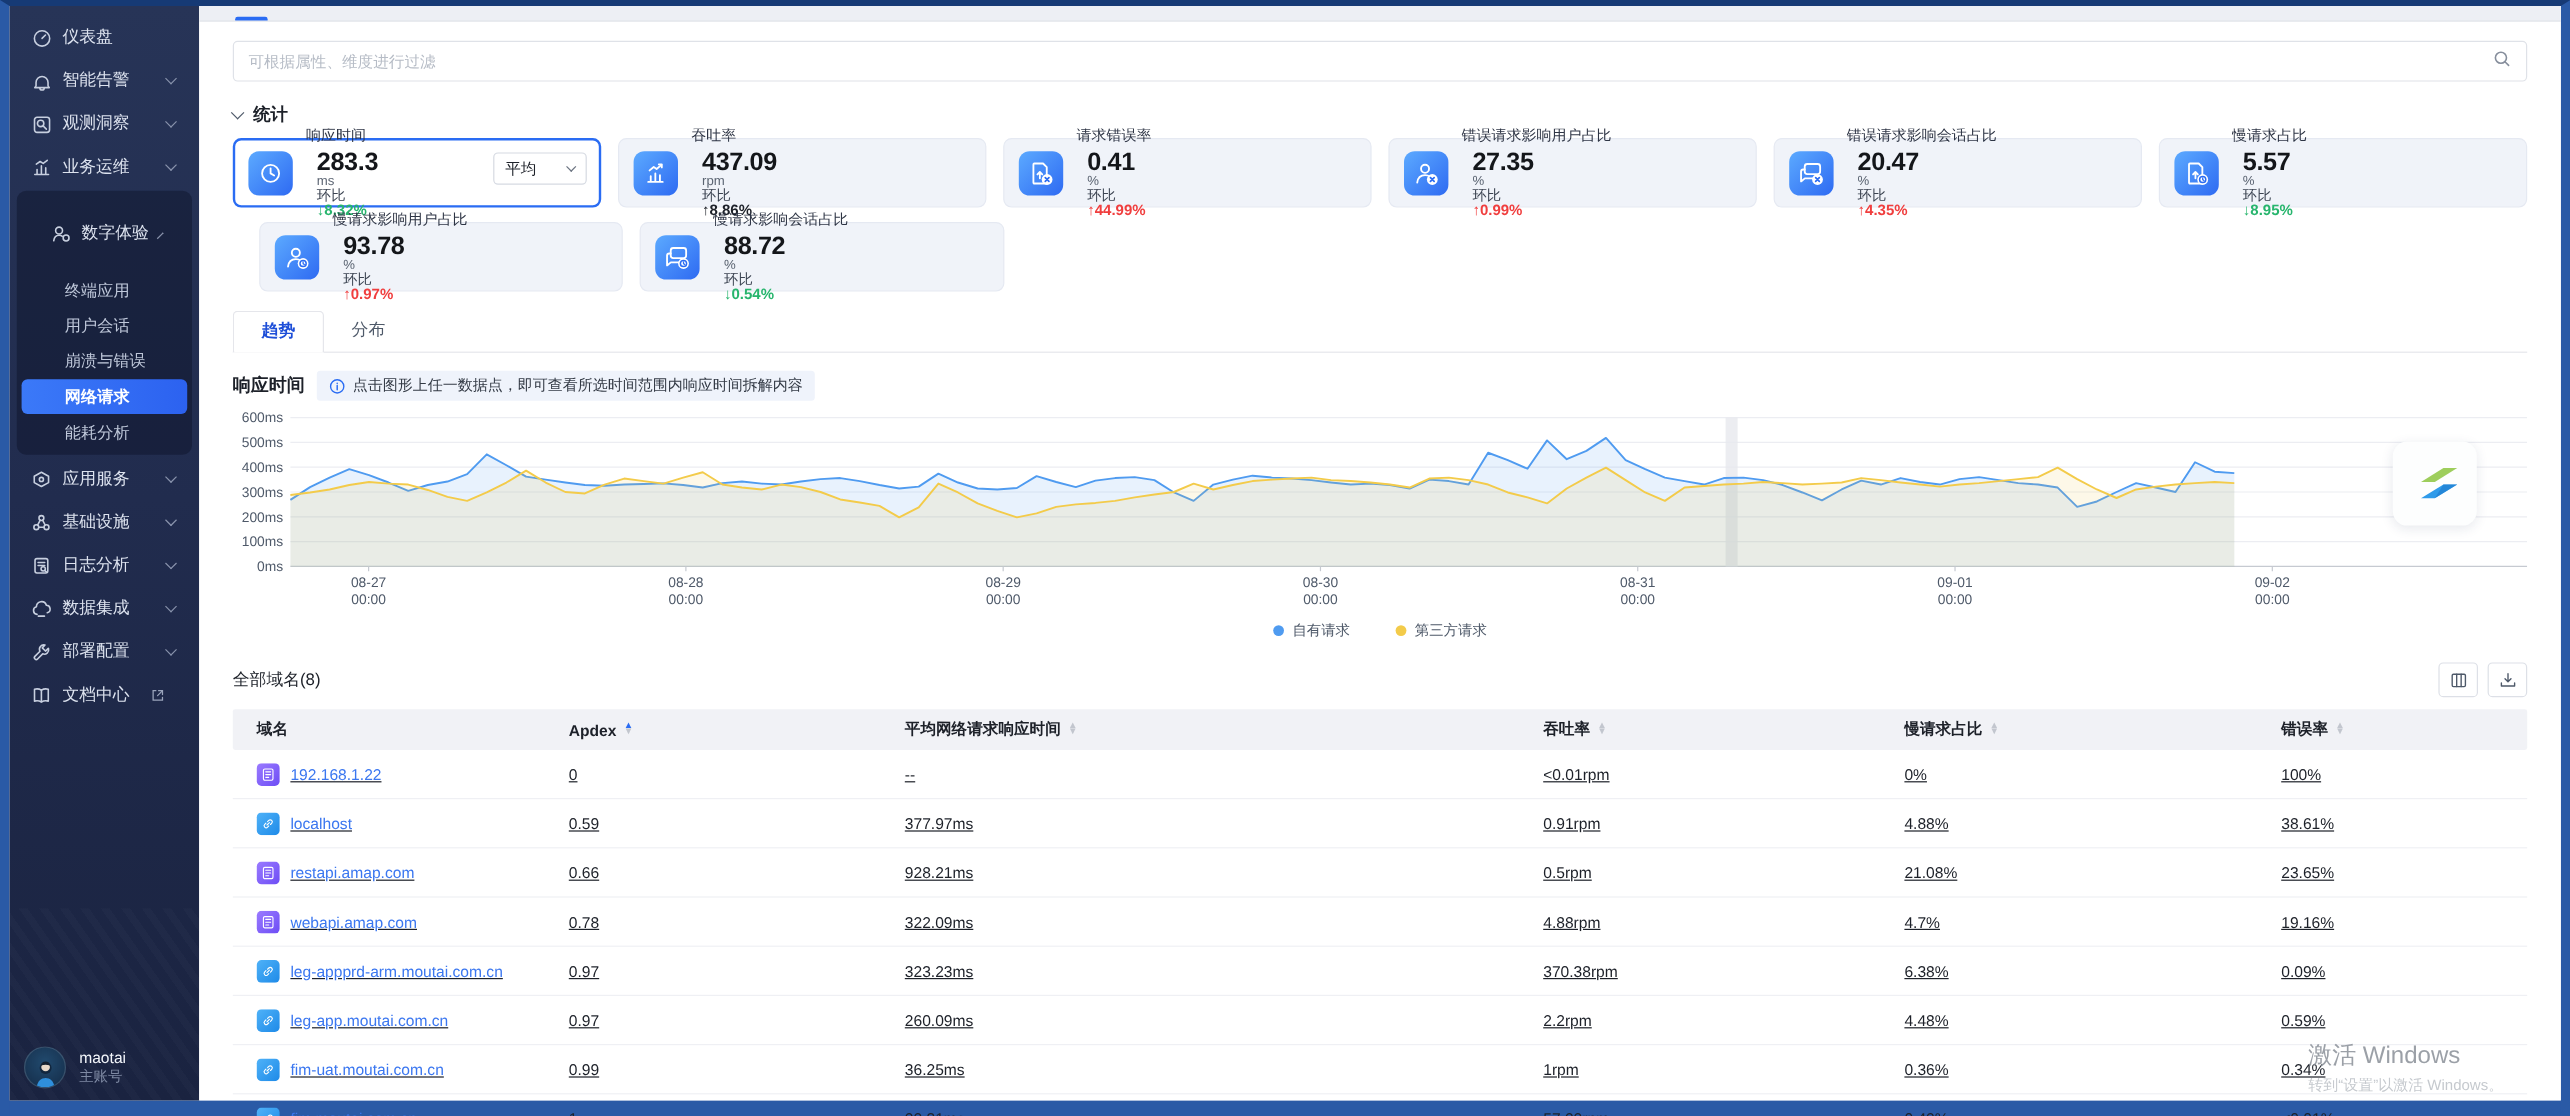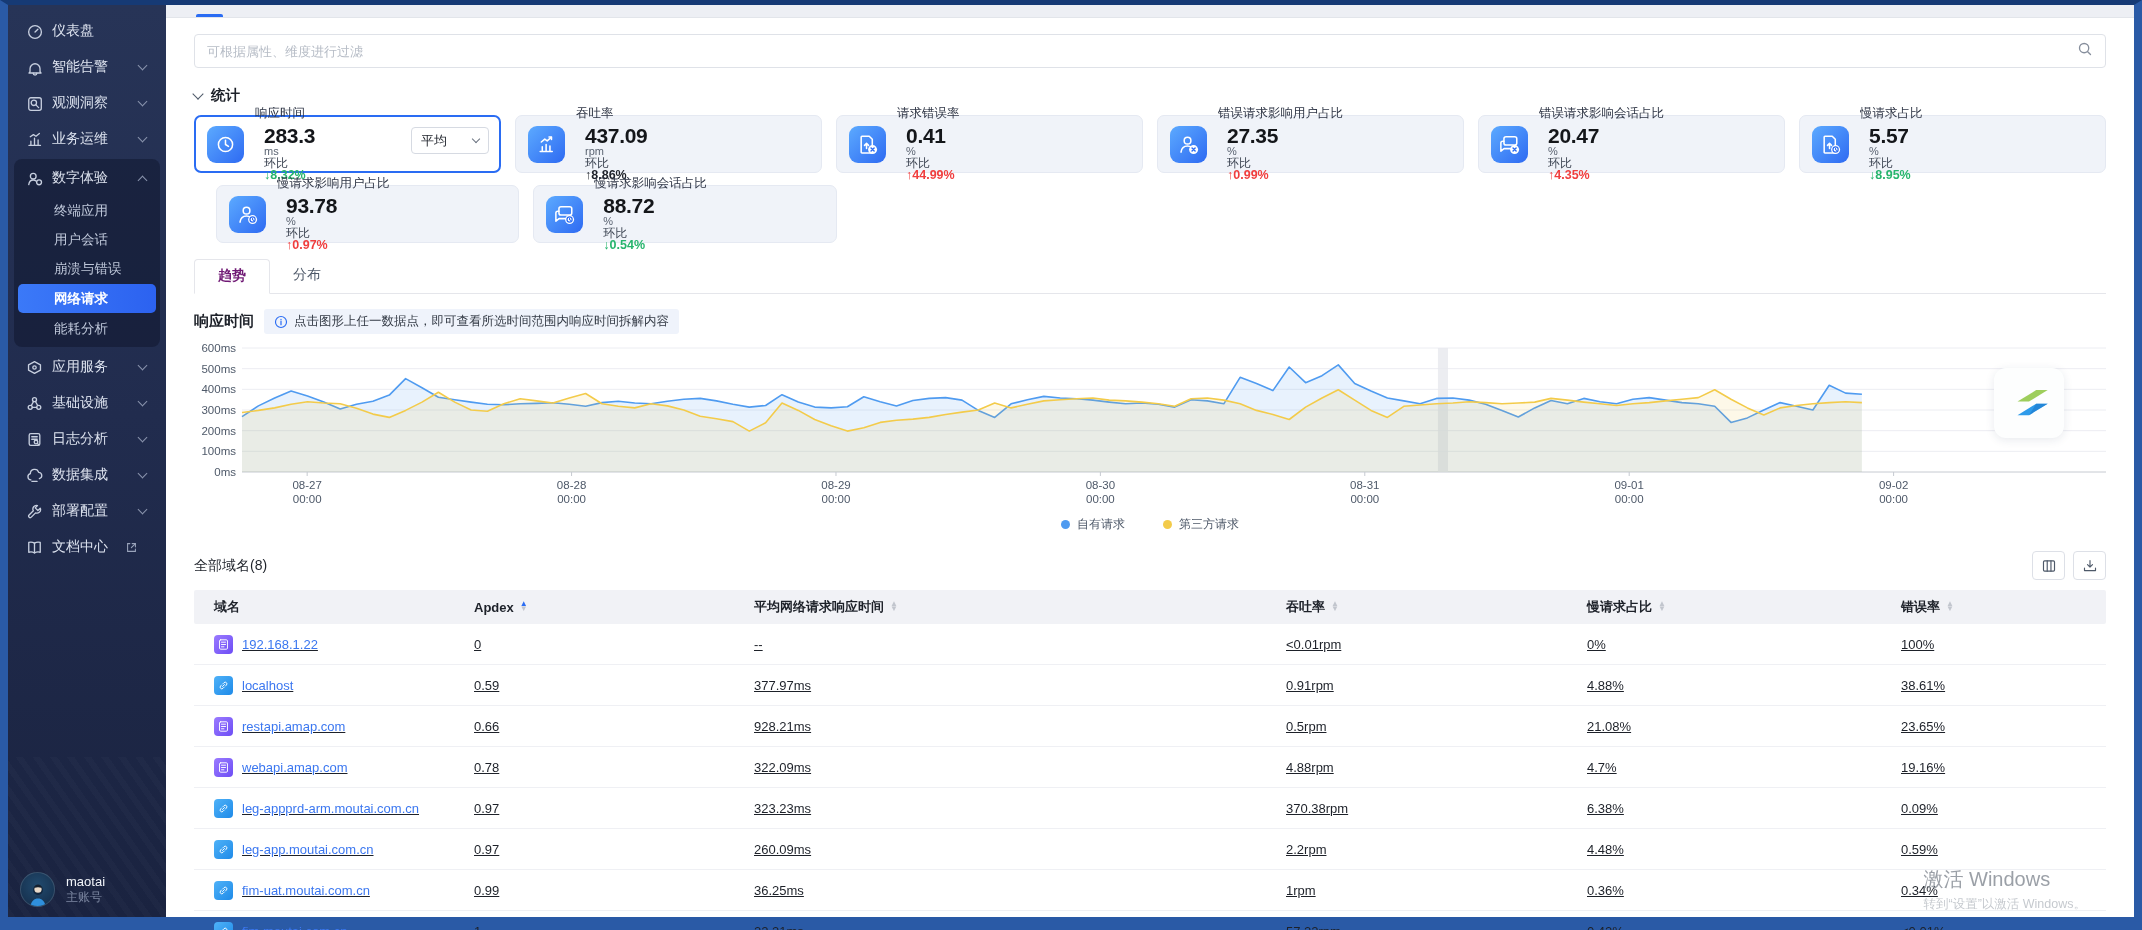--- a/index.html
+++ b/index.html
@@ -5,21 +5,21 @@
   * { margin:0; padding:0; box-sizing:border-box; }
   html,body { width:2142px; height:930px; overflow:hidden; font-family:"Liberation Sans","DejaVu Sans",sans-serif; }
   .frame { width:2142px; height:930px; background:#f2f4f8; border-left:8px solid #2a5aa6; border-right:8px solid #2a5aa6; border-top:5px solid #163a75; border-bottom:13px solid #2a5aa6; display:flex; position:relative; }
 
   
   .sidebar { width:158px; flex:0 0 158px; background:linear-gradient(180deg,#273457 0%,#212c4e 45%,#1a2340 100%); color:#dde3ef; position:relative; overflow:hidden; }
   .sidebar::after { content:""; position:absolute; left:0; right:0; bottom:0; height:160px; background:repeating-linear-gradient(55deg, rgba(255,255,255,0.018) 0 6px, transparent 6px 14px); pointer-events:none; }
   .nav { padding-top:8px; }
   .nav-item { height:36px; display:flex; align-items:center; gap:9px; margin:0 6px; padding-left:12px; font-size:14px; color:#dde3ef; border-radius:6px; cursor:pointer; white-space:nowrap; }
   .nav-group { background:rgba(8,14,32,0.38); border-radius:8px; margin:2px 6px; padding:1px 0 4px 0; }
-  .nav-group .nav-item { margin:0; }
+  .nav-group .nav-item { margin:16px; }
   .sub-item { height:29px; display:flex; align-items:center; padding-left:40px; font-size:13.5px; color:#bfc8da; cursor:pointer; }
   .sub-item.active { background:linear-gradient(90deg,#3b79f8,#2c62f0); color:#fff; border-radius:5px; margin:1px 4px; padding-left:36px; font-weight:bold; }
   .nicon { width:17px; height:17px; display:inline-flex; flex:0 0 17px; }
   .nicon svg { width:17px; height:17px; stroke:#c7cfdf; stroke-width:1.25; fill:none; stroke-linecap:round; stroke-linejoin:round; }
   .chev { width:7px; height:7px; border-right:1.4px solid #8a94ad; border-bottom:1.4px solid #8a94ad; transform:rotate(45deg); margin-left:auto; margin-right:14px; margin-top:-3px; }
   .chev.up { transform:rotate(-135deg); margin-top:4px; }
   .ext-ico { margin-left:8px; width:13px; height:13px; }
   .ext-ico svg { width:13px; height:13px; stroke:#9aa4bb; stroke-width:1.3; fill:none; stroke-linecap:round; }
   .user-block { position:absolute; left:12px; bottom:10px; display:flex; align-items:center; gap:11px; z-index:2; }
   .avatar { width:35px; height:35px; border-radius:50%; background:radial-gradient(circle at 50% 38%,#214a6e,#142b47); border:1px solid rgba(255,255,255,0.14); overflow:hidden; display:flex; align-items:flex-end; justify-content:center; }
@@ -57,21 +57,21 @@
   .ctrend { font-size:12.5px; margin-left:5px; font-weight:bold; }
   .ctrend.green { color:#27b express;} 
   .ctrend.green { color:#27b56d; }
   .ctrend.red { color:#f03e3e; }
   .ctrend.dark { color:#1d2129; }
   .cdrop { position:absolute; right:10px; top:10px; width:78px; height:27px; border:1px solid #d6dae2; border-radius:4px; background:#fff; display:flex; align-items:center; justify-content:space-between; padding:0 9px; font-size:13px; color:#1d2129; cursor:pointer; }
   .cdrop .chev2 { width:6px; height:6px; border-right:1.3px solid #6b7380; border-bottom:1.3px solid #6b7380; transform:rotate(45deg); margin-top:-3px; }
 
   .tabbar { margin-top:16px; display:flex; border-bottom:1px solid #e5e6eb; }
   .tab { padding:7px 23px 8px; font-size:14px; color:#4e5969; cursor:pointer; }
-  .tab.active { background:#fff; border:1px solid #e5e6eb; border-bottom:1px solid #fff; margin-bottom:-1px; border-radius:4px 4px 0 0; color:#701a75; font-weight:bold; }
+  .tab.active { background:#fff; border:1px solid #e5e6eb; border-bottom:1px solid #fff; margin-bottom:-1px; border-radius:4px 4px 0 0; color:#1d4ed8; font-weight:bold; }
 
   .chart-head { margin-top:15px; display:flex; align-items:center; gap:10px; }
   .chart-title { font-size:15px; font-weight:bold; color:#1d2129; }
   .chart-tip { background:#eff3fb; border-radius:3px; padding:4px 10px; font-size:12.5px; color:#333a45; display:flex; align-items:center; gap:6px; }
   .chart-tip svg { width:14px; height:14px; }
   .chart-wrap { position:relative; margin-top:6px; }
   .legend { display:flex; justify-content:center; gap:38px; margin-top:2px; }
   .legend-item { display:flex; align-items:center; gap:7px; font-size:12px; color:#4e5969; cursor:pointer; }
   .ldot { width:9px; height:9px; border-radius:50%; }
   .brandmark { position:absolute; right:42px; top:28px; width:70px; height:70px; background:#fdfefe; border-radius:12px; box-shadow:0 2px 10px rgba(30,50,90,0.10); display:flex; align-items:center; justify-content:center; }

